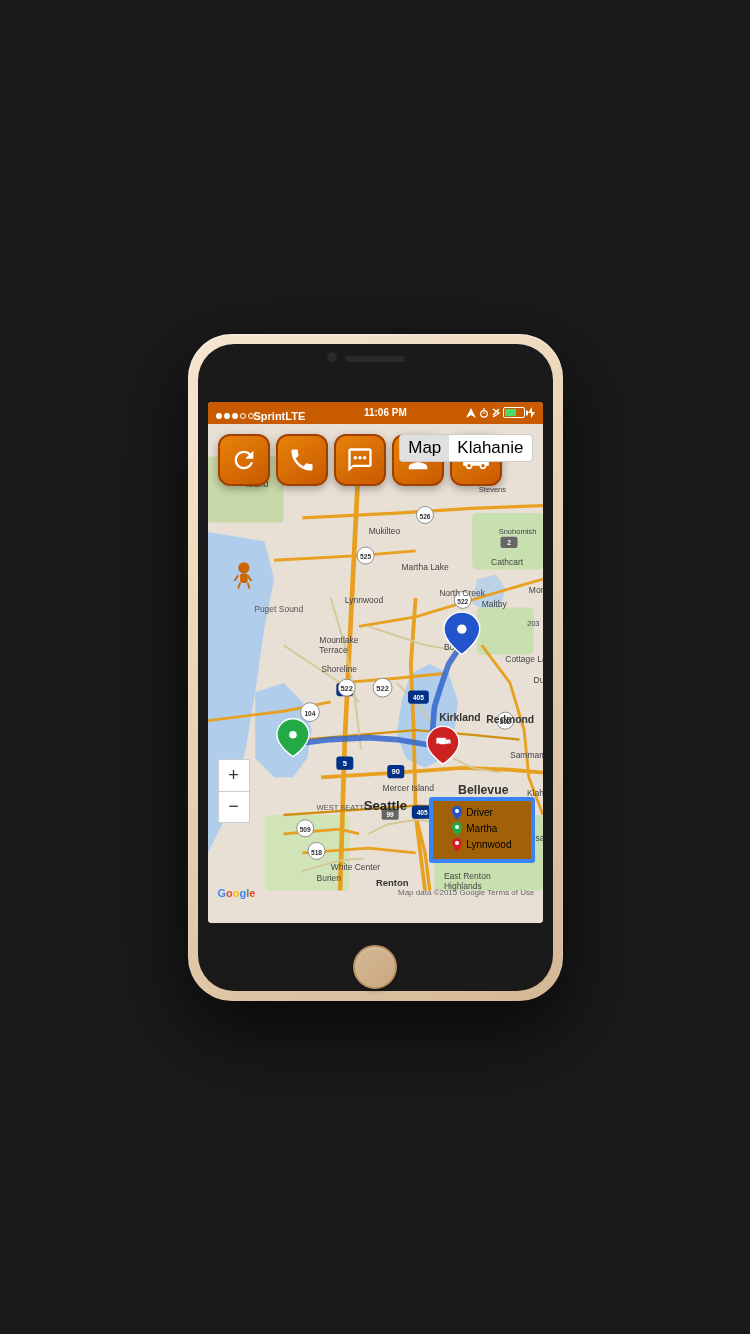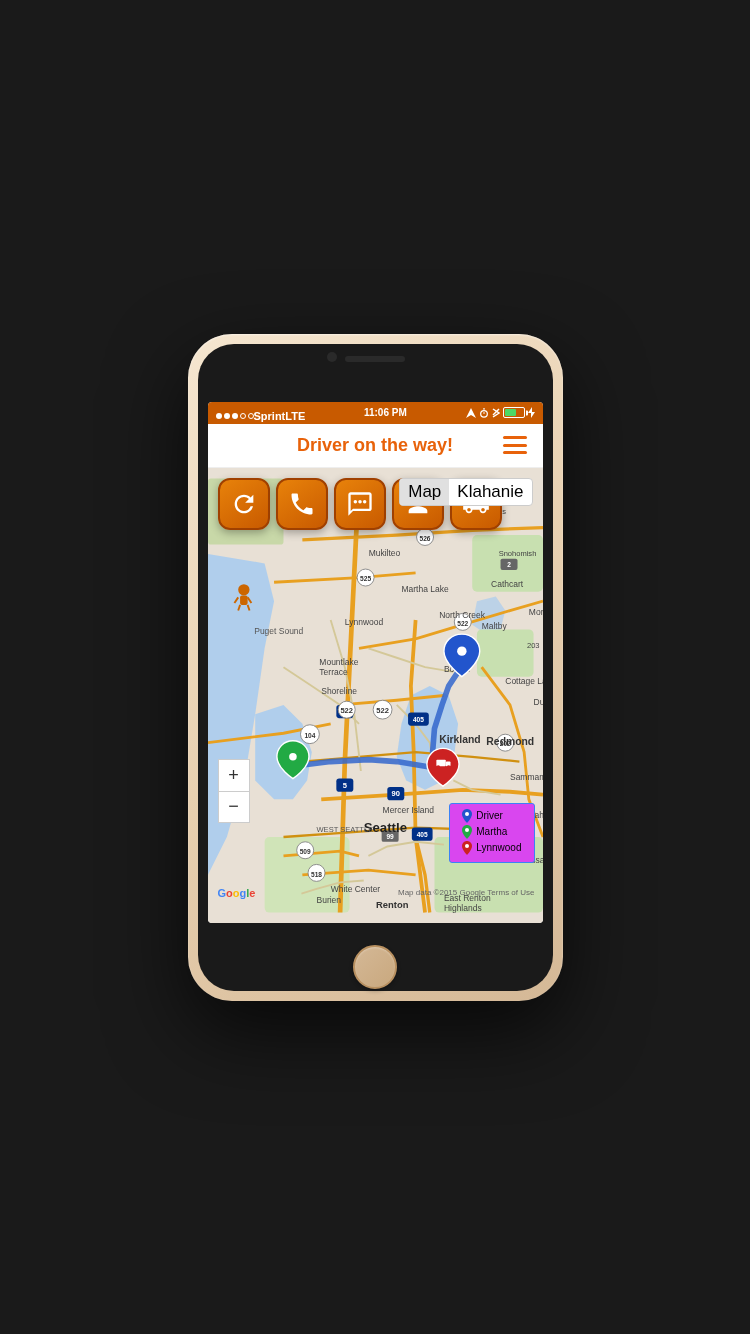--- a/index.html
+++ b/index.html
@@ -290,24 +290,24 @@
 
     .zoom-btn:first-child {
       border-bottom: none;
     }
 
     
     .legend {
       position: absolute;
       bottom: 60px;
       right: 8px;
-      background: #d946ef;
-      border: 1px solid #3b82f6;
+      background: #a16207;
+      border: 4px solid #3b82f6;
       border-radius: 3px;
-      padding: 5px 12px;
+      padding: 5px 19px;
       font-size: 10px;
       z-index: 10;
     }
 
     .legend-item {
       display: flex;
       align-items: center;
       gap: 4px;
       margin-bottom: 2px;
     }
@@ -381,29 +381,20 @@
           <div class="battery">
             <div class="battery-fill"></div>
           </div>
 
           <svg width="7" height="11" viewBox="0 0 7 11">
               <polygon points="4,0 0,6 3,6 3,11 7,5 4,5" fill="white"></polygon>
             </svg>
         </div>
       </div>
 
-      <div class="nav-bar">
-        <div style="width:24px"></div>
-        <div class="nav-title">Driver on the way!</div>
-        <div class="hamburger-icon">
-          <div class="hamburger-line"></div>
-          <div class="hamburger-line"></div>
-          <div class="hamburger-line"></div>
-        </div>
-      </div>
 
       <div class="map-container">
 
         
         <svg class="map-svg" viewBox="0 0 355 460" xmlns="http://www.w3.org/2000/svg">
 
           <rect width="355" height="460" fill="#e8e0d5"></rect>
 
           <path d="M0,80 L60,90 L70,130 L60,180 L50,250 L40,310 L20,380 L0,420 Z" fill="#aaccee" opacity="0.9"></path>
           <path d="M50,250 L80,240 L100,260 L110,290 L105,320 L90,340 L70,340 L50,320 Z" fill="#aaccee" opacity="0.9"></path>

